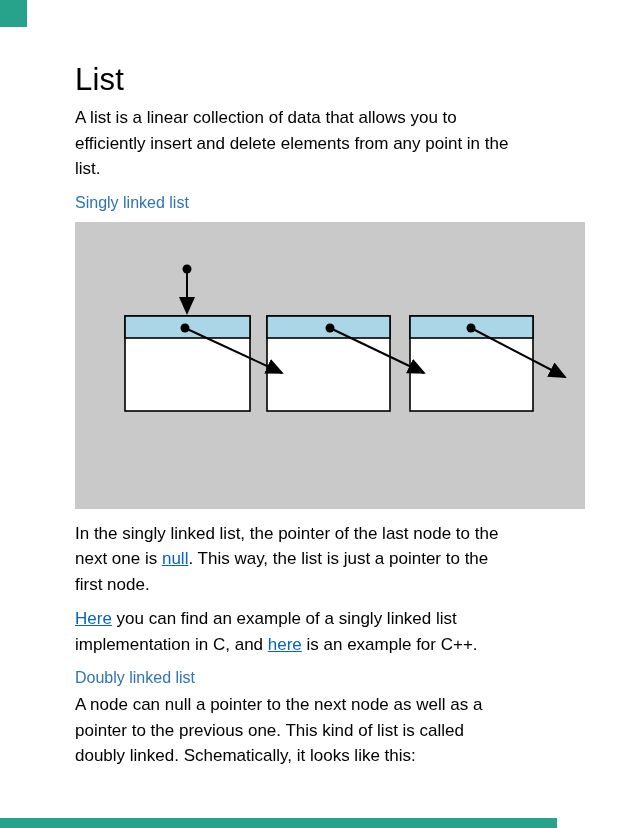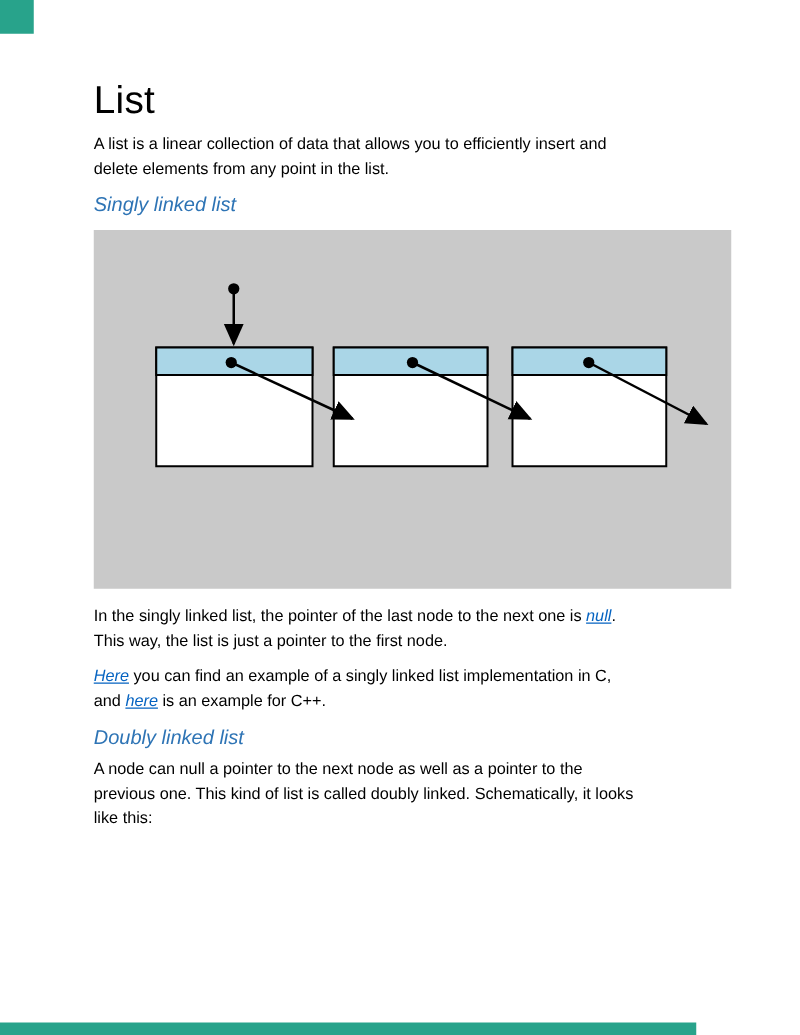--- a/index.html
+++ b/index.html
@@ -40,37 +40,35 @@
     z-index: 3;
   }
   h1.doc-title {
     font-size: 31px;
     font-weight: normal;
     margin: 0 0 7px 0;
     color: #000000;
     letter-spacing: 0.2px;
   }
   p.body-text {
-    font-size: 13px;
+    font-size: 17px;
     line-height: 1.5;
     margin: 0 0 9px 0;
     color: #000000;
   }
   h2.section-heading {
     font-size: 16px;
     font-weight: normal;
     color: #2e74b5;
     margin: 12px 0 5px 0;
-    font-style: italic;
   }
   a.doc-link {
     color: #0563c1;
     text-decoration: underline;
     cursor: pointer;
-    font-style: italic;
   }
   .diagram {
     width: 510px;
     height: 287px;
     background: #c9c9c9;
     margin: 10px 0 12px 0;
   }
   .diagram svg { display: block; }
 </style>
 </head>

